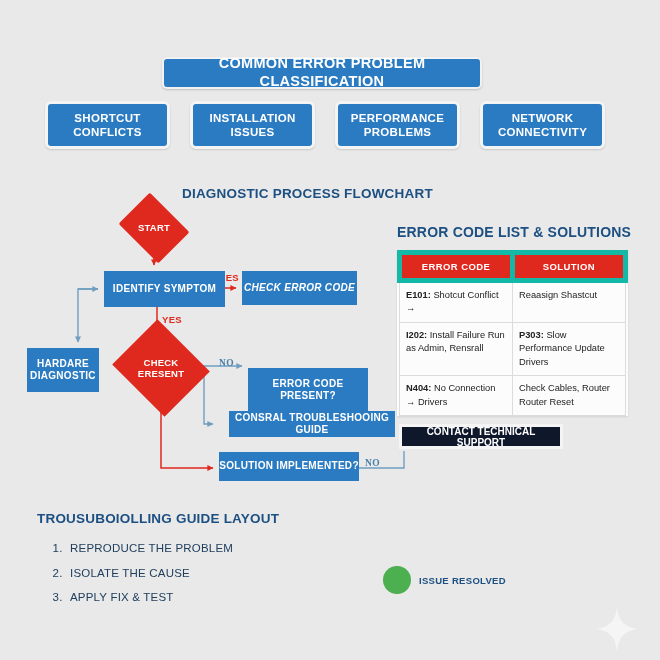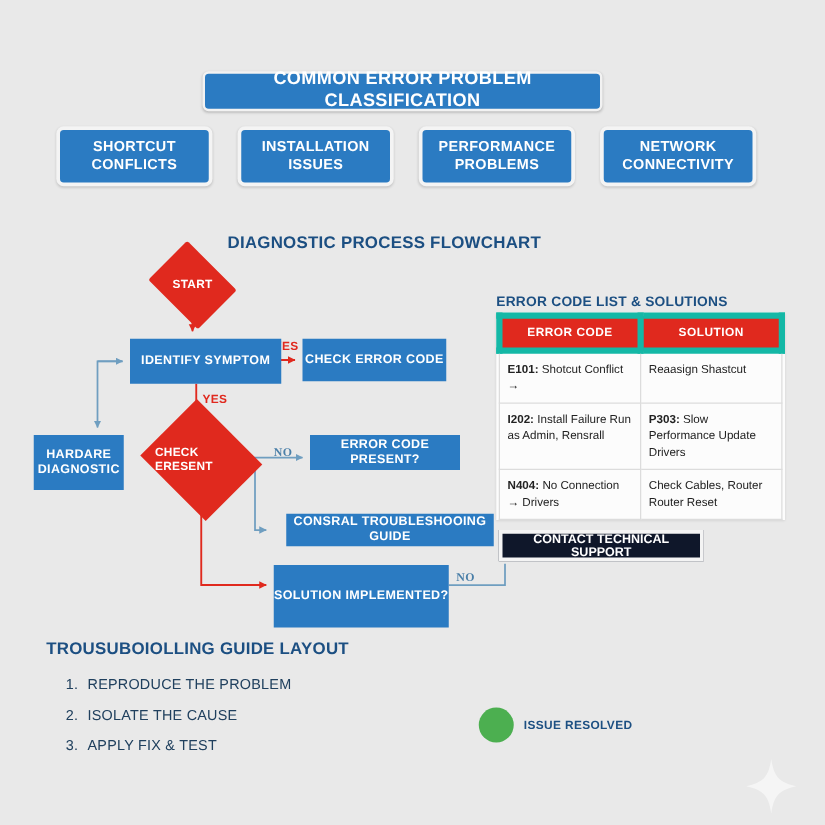--- a/index.html
+++ b/index.html
@@ -72,47 +72,47 @@
   #cat3 { left: 480px; }
 
   
   .sec-head {
     position: absolute;
     color: #1c4f82;
     font-weight: bold;
     letter-spacing: .2px;
   }
   #flow-head  { left: 182px; top: 186px; font-size: 13.5px; }
-  #table-head { left: 397px; top: 236px; font-size: 11px; }
+  #table-head { left: 397px; top: 224px; font-size: 14px; }
   #guide-head { left: 37px;  top: 511px; font-size: 13.5px; }
 
   
   #n-identify  { left: 104px; top: 271px; width: 121px; height: 36px; font-size: 10px; }
-  #n-checkcode { left: 242px; top: 271px; width: 115px; height: 34px; font-size: 10px; }
+  #n-checkcode { left: 242px; top: 271px; width: 115px; height: 34px; font-size: 10px; font-style: italic; }
   #n-hardware  { left: 27px;  top: 348px; width: 72px;  height: 44px; font-size: 10px; }
-  #n-errpresent{ left: 248px; top: 348px; width: 120px; height: 28px; font-size: 10px; }
+  #n-errpresent{ left: 248px; top: 368px; width: 120px; height: 44px; font-size: 10px; }
   #n-consral   { left: 229px; top: 411px; width: 166px; height: 26px; font-size: 10px; }
-  #n-solution  { left: 219px; top: 452px; width: 140px; height: 50px; font-size: 10px; }
+  #n-solution  { left: 219px; top: 452px; width: 140px; height: 29px; font-size: 10px; }
   #n-contact   { left: 399px; top: 424px; width: 164px; height: 25px;
                  font-size: 10px; border: 3px solid #f4f4f4; }
 
   
   .diamond {
     position: absolute;
     display: flex; align-items: center; justify-content: center;
   }
   .diamond .dshape {
     position: absolute; inset: 0;
     background: #e0291e;
     transform: rotate(45deg);
   }
   .diamond .dlabel {
     position: relative;
     color: #fff; font-weight: bold; font-size: 9.5px;
-    text-align: left; line-height: 1.2; letter-spacing: .2px;
+    text-align: center; line-height: 1.2; letter-spacing: .2px;
   }
   #d-start  { left: 126px; top: 206px; width: 56px; height: 44px; }
   #d-start .dshape { border-radius: 2px; }
   #d-check  { left: 124px; top: 336px; width: 74px; height: 64px; }
 
   
   #wires { position: absolute; left: 0; top: 0; width: 660px; height: 660px; }
   .wlabel {
     position: absolute;
     font-size: 9.5px; font-weight: bold; letter-spacing: .3px;

